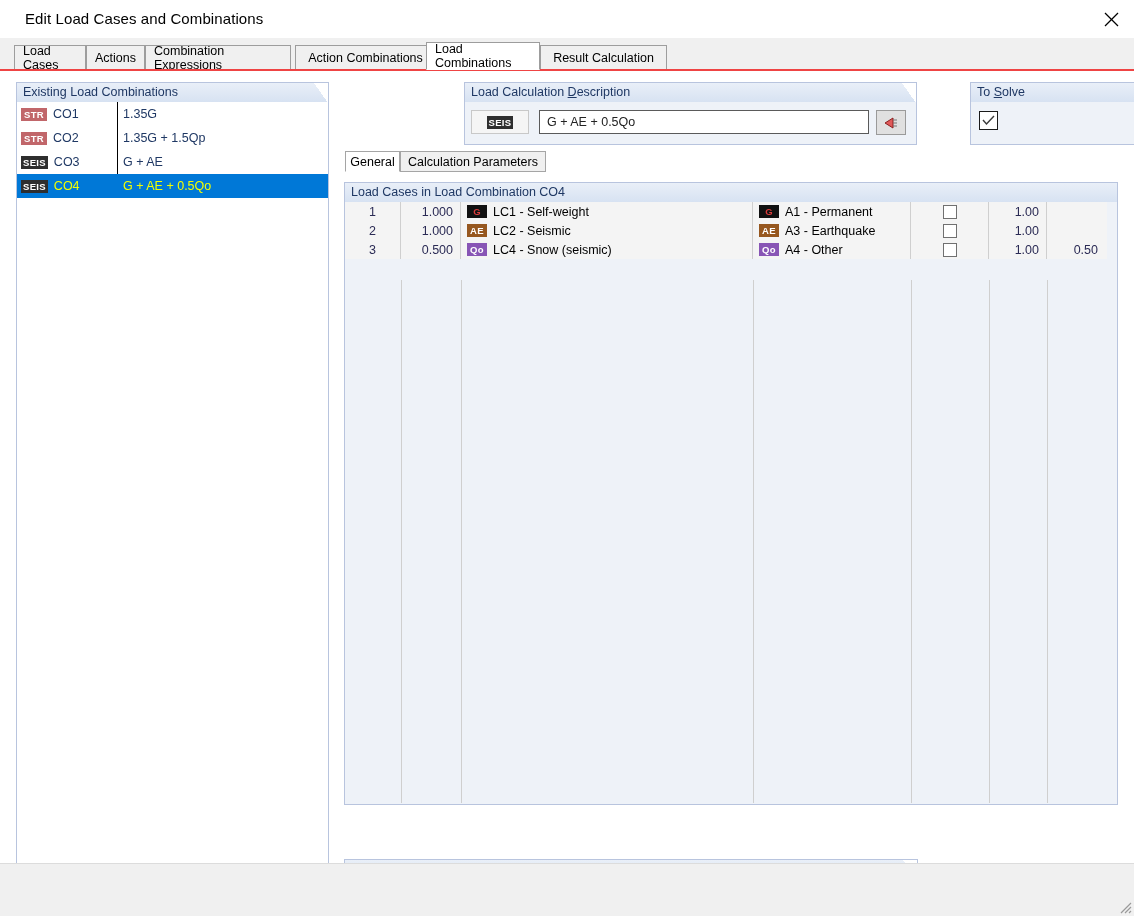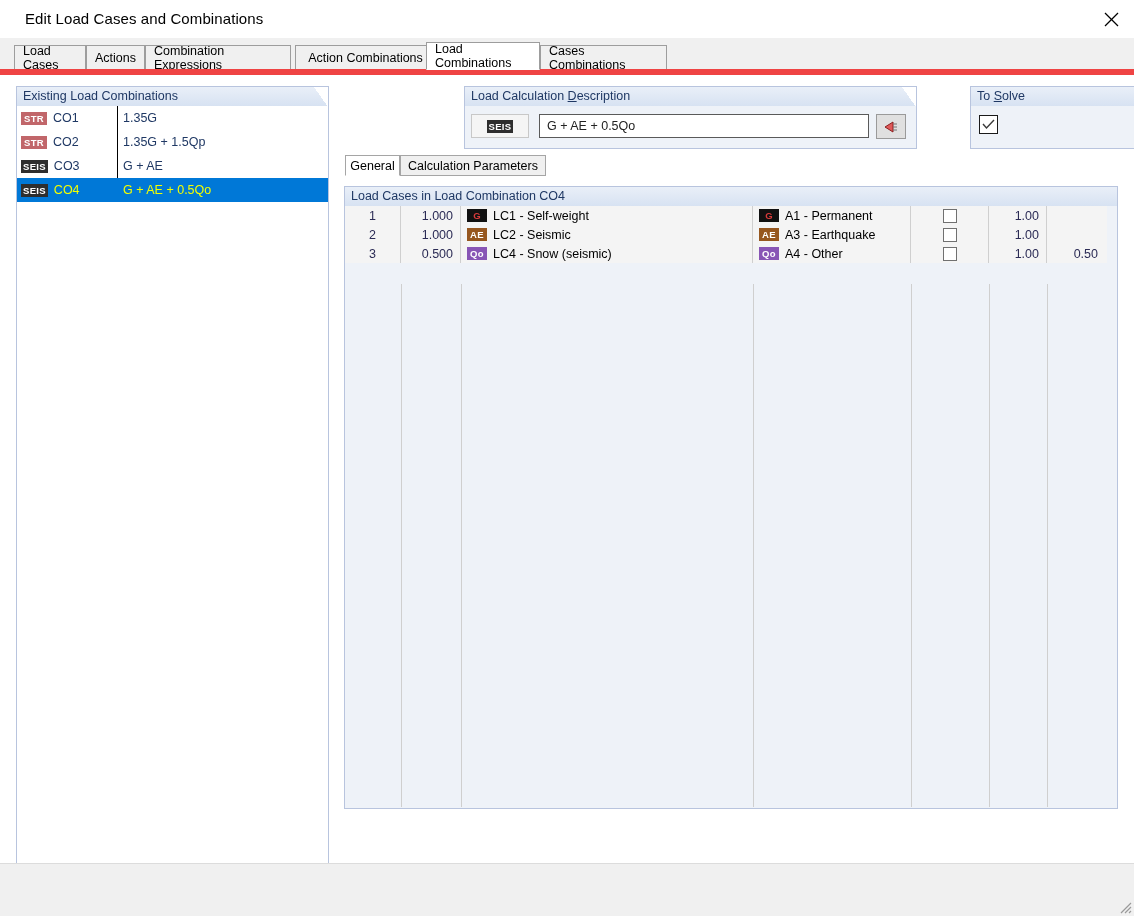--- a/index.html
+++ b/index.html
@@ -48,21 +48,21 @@
   .tab.active {
     top: 4px; height: 28px;
     background: #ffffff;
     border-bottom: 1px solid #ffffff;
     z-index: 5;
   }
 
   
   .client {
     position: absolute; left: 0; top: 69px; width: 1134px; height: 794px;
-    background: #ffffff; border-top: 6px solid #ef4444;
+    background: #ffffff; border-top: 2px solid #ef4444;
   }
 
   
   .grp { position: absolute; }
   .grp-hd {
     position: relative; height: 20px;
     background: linear-gradient(to bottom, #e9eff8 0%, #d7e2f2 100%);
     border: 1px solid #b8c4de;
     border-bottom: none;
     color: #1f3864;
@@ -258,21 +258,21 @@
       </svg>
     </div>
   </div>
 
   <div class="tabstrip">
     <div class="tab" style="left:14px;width:72px">Load Cases</div>
     <div class="tab" style="left:86px;width:59px">Actions</div>
     <div class="tab" style="left:145px;width:146px">Combination Expressions</div>
     <div class="tab" style="left:295px;width:141px">Action Combinations</div>
     <div class="tab active" style="left:426px;width:114px">Load Combinations</div>
-    <div class="tab" style="left:540px;width:127px">Cases Combinations</div>
+    <div class="tab" style="left:540px;width:127px">Result Calculation</div>
   </div>
 
   <div class="client">
 
     <div class="grp" id="grp-existing">
       <div class="grp-hd">
         <span>Existing Load Combinations</span>
         <span class="fold"></span>
       </div>
       <div class="grp-body">

